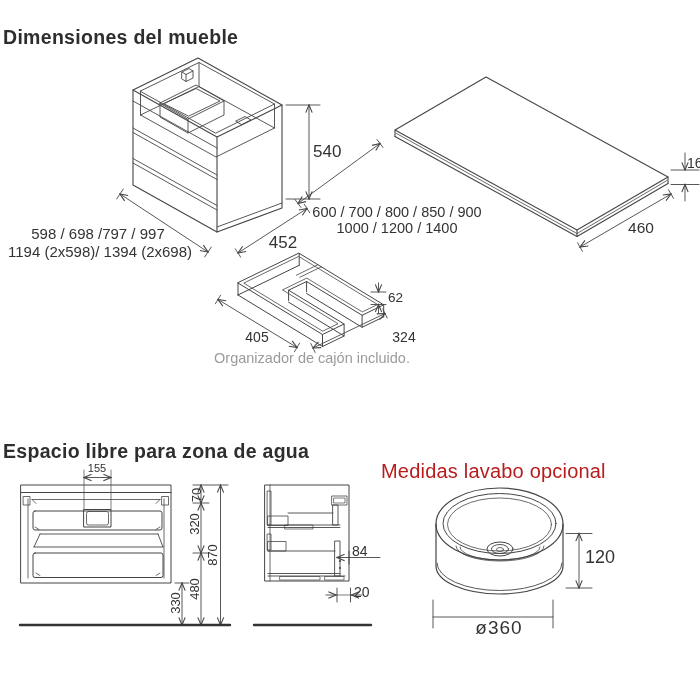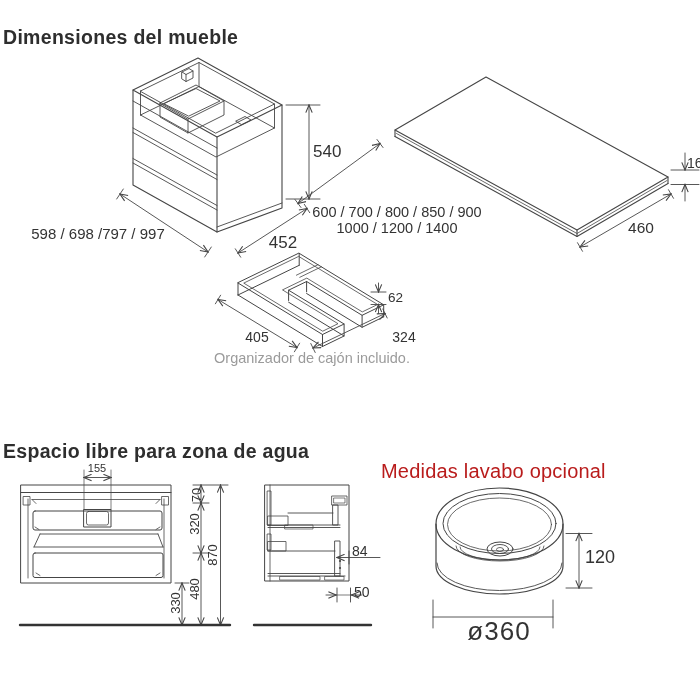--- a/index.html
+++ b/index.html
@@ -203,36 +203,37 @@
     </g>
   </svg>
 
   <div class="lbl title" style="left:3px;top:28px;">Dimensiones del mueble</div>
   <div class="lbl title" style="left:3px;top:442px;">Espacio libre para zona de agua</div>
   <div class="lbl title-light" style="left:381px;top:443px;">Medidas lavabo opcional</div>
 
   <div class="lbl dimtxt" style="left:313px;top:143px;font-size:17px;">540</div>
   <div class="lbl dimtxt cx" style="left:283px;top:234px;font-size:17px;">452</div>
   <div class="lbl dimtxt cx" style="left:98px;top:226px;">598 / 698 /797 / 997</div>
+  <div class="lbl dimtxt cx" style="left:100px;top:244px;">1194 (2x598)/ 1394 (2x698)</div>
 
   <div class="lbl dimtxt cx" style="left:397px;top:205px;font-size:14.5px;">600 / 700 / 800 / 850 / 900</div>
   <div class="lbl dimtxt cx" style="left:397px;top:221px;font-size:14.5px;">1000 / 1200 / 1400</div>
   <div class="lbl dimtxt" style="left:687px;top:156px;font-size:14px;">16</div>
   <div class="lbl dimtxt cx" style="left:641px;top:220px;font-size:15.5px;">460</div>
 
   <div class="lbl dimtxt" style="left:388px;top:291px;font-size:13.5px;">62</div>
   <div class="lbl dimtxt cx" style="left:257px;top:330px;font-size:14px;">405</div>
   <div class="lbl dimtxt cx" style="left:360px;top:330px;font-size:14px;margin-left:44px;">324</div>
   <div class="lbl muted cx" style="left:312px;top:351px;font-size:14.5px;">Organizador de cajón incluido.</div>
 
   <div class="lbl dimtxt cx" style="left:97px;top:463px;font-size:11px;">155</div>
   <div class="lbl dimtxt rot" style="left:196px;top:495px;font-size:13px;">70</div>
   <div class="lbl dimtxt rot" style="left:194px;top:524px;font-size:13px;">320</div>
   <div class="lbl dimtxt rot" style="left:194px;top:589px;font-size:13px;">480</div>
   <div class="lbl dimtxt rot" style="left:212px;top:555px;font-size:13px;">870</div>
   <div class="lbl dimtxt rot" style="left:175px;top:603px;font-size:13px;">330</div>
   <div class="lbl dimtxt" style="left:352px;top:544px;font-size:14px;">84</div>
-  <div class="lbl dimtxt" style="left:354px;top:585px;font-size:14px;">50</div>
+  <div class="lbl dimtxt" style="left:354px;top:585px;font-size:14px;">20</div>
 
   <div class="lbl dimtxt" style="left:585px;top:548px;font-size:18px;">120</div>
-  <div class="lbl dimtxt cx" style="left:499px;top:618px;font-size:26px;letter-spacing:1px;text-align:center;">ø360</div>
+  <div class="lbl dimtxt cx" style="left:499px;top:618px;font-size:19px;letter-spacing:1px;text-align:center;">ø360</div>
 
 </div>
 
 </body></html>

